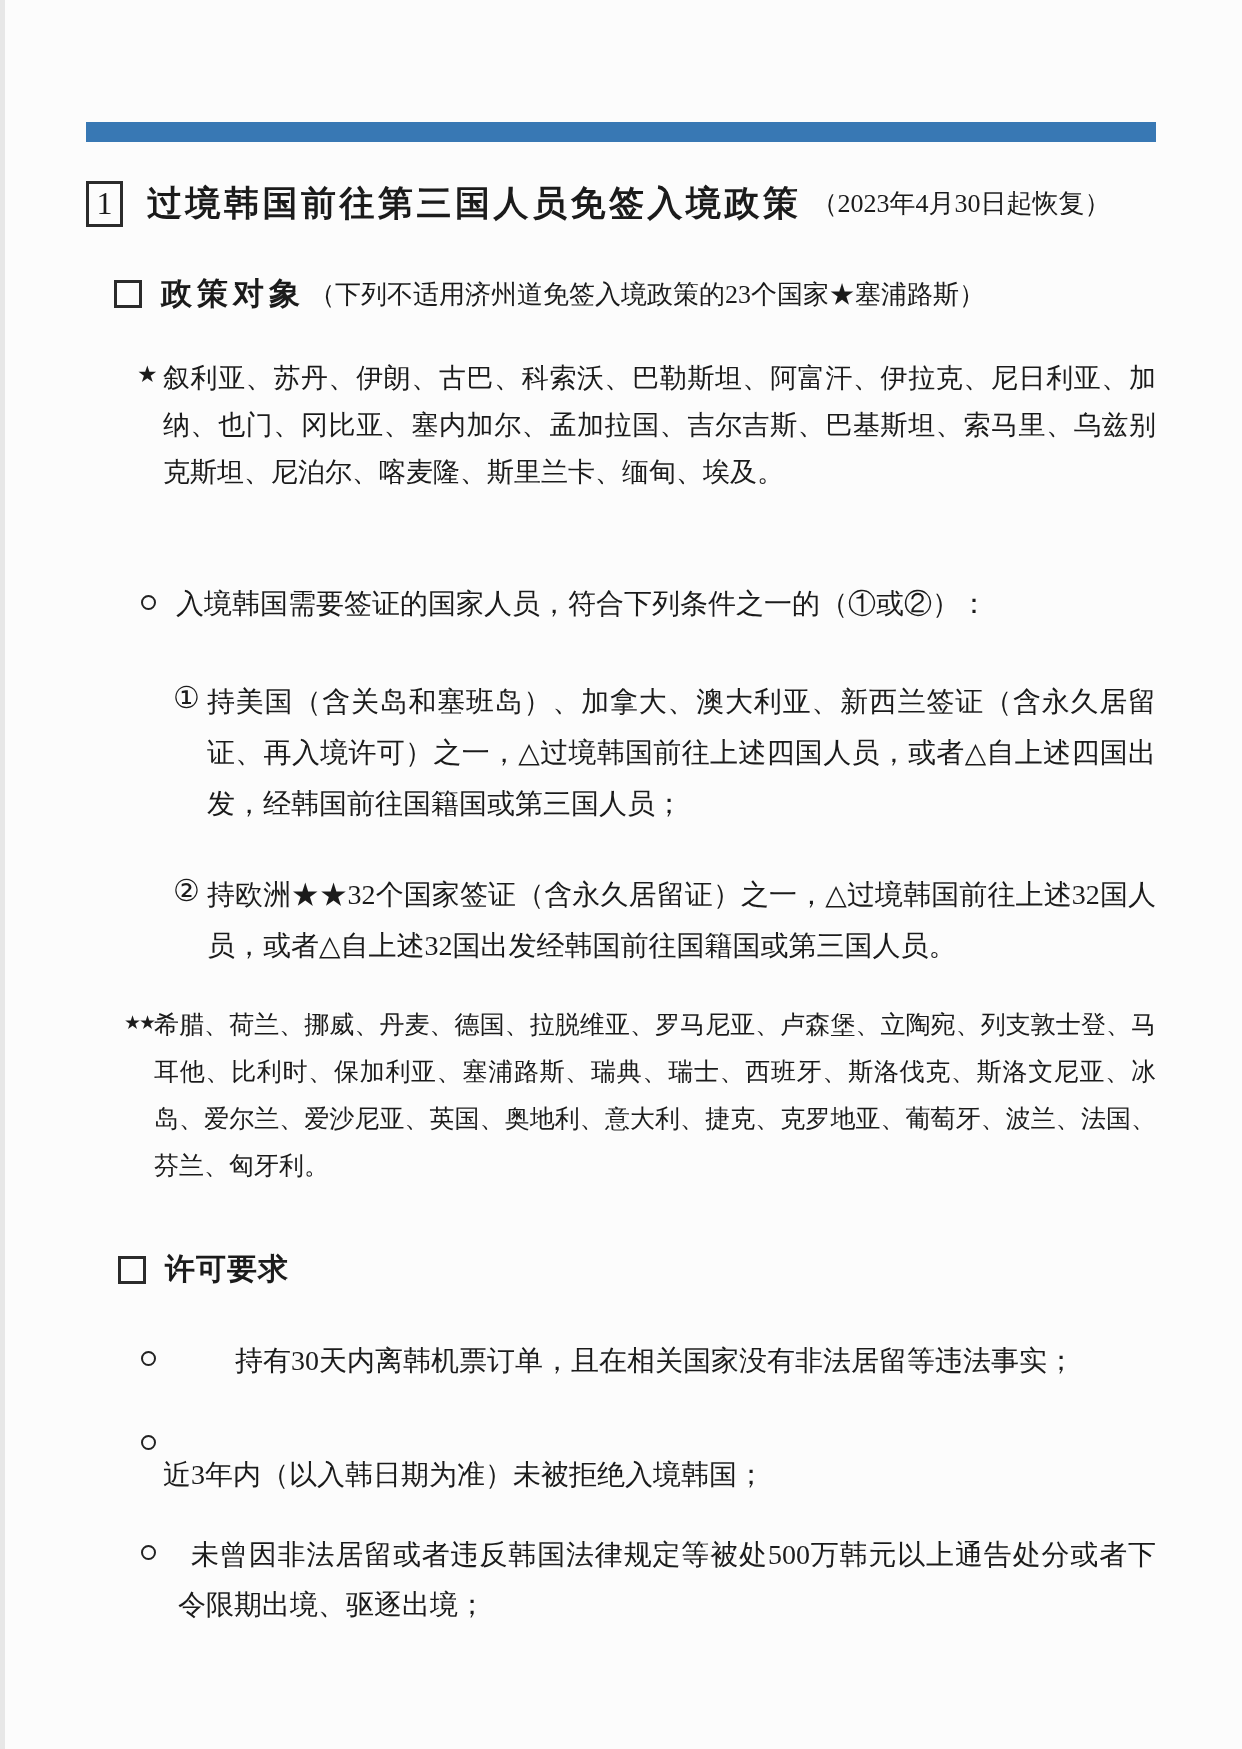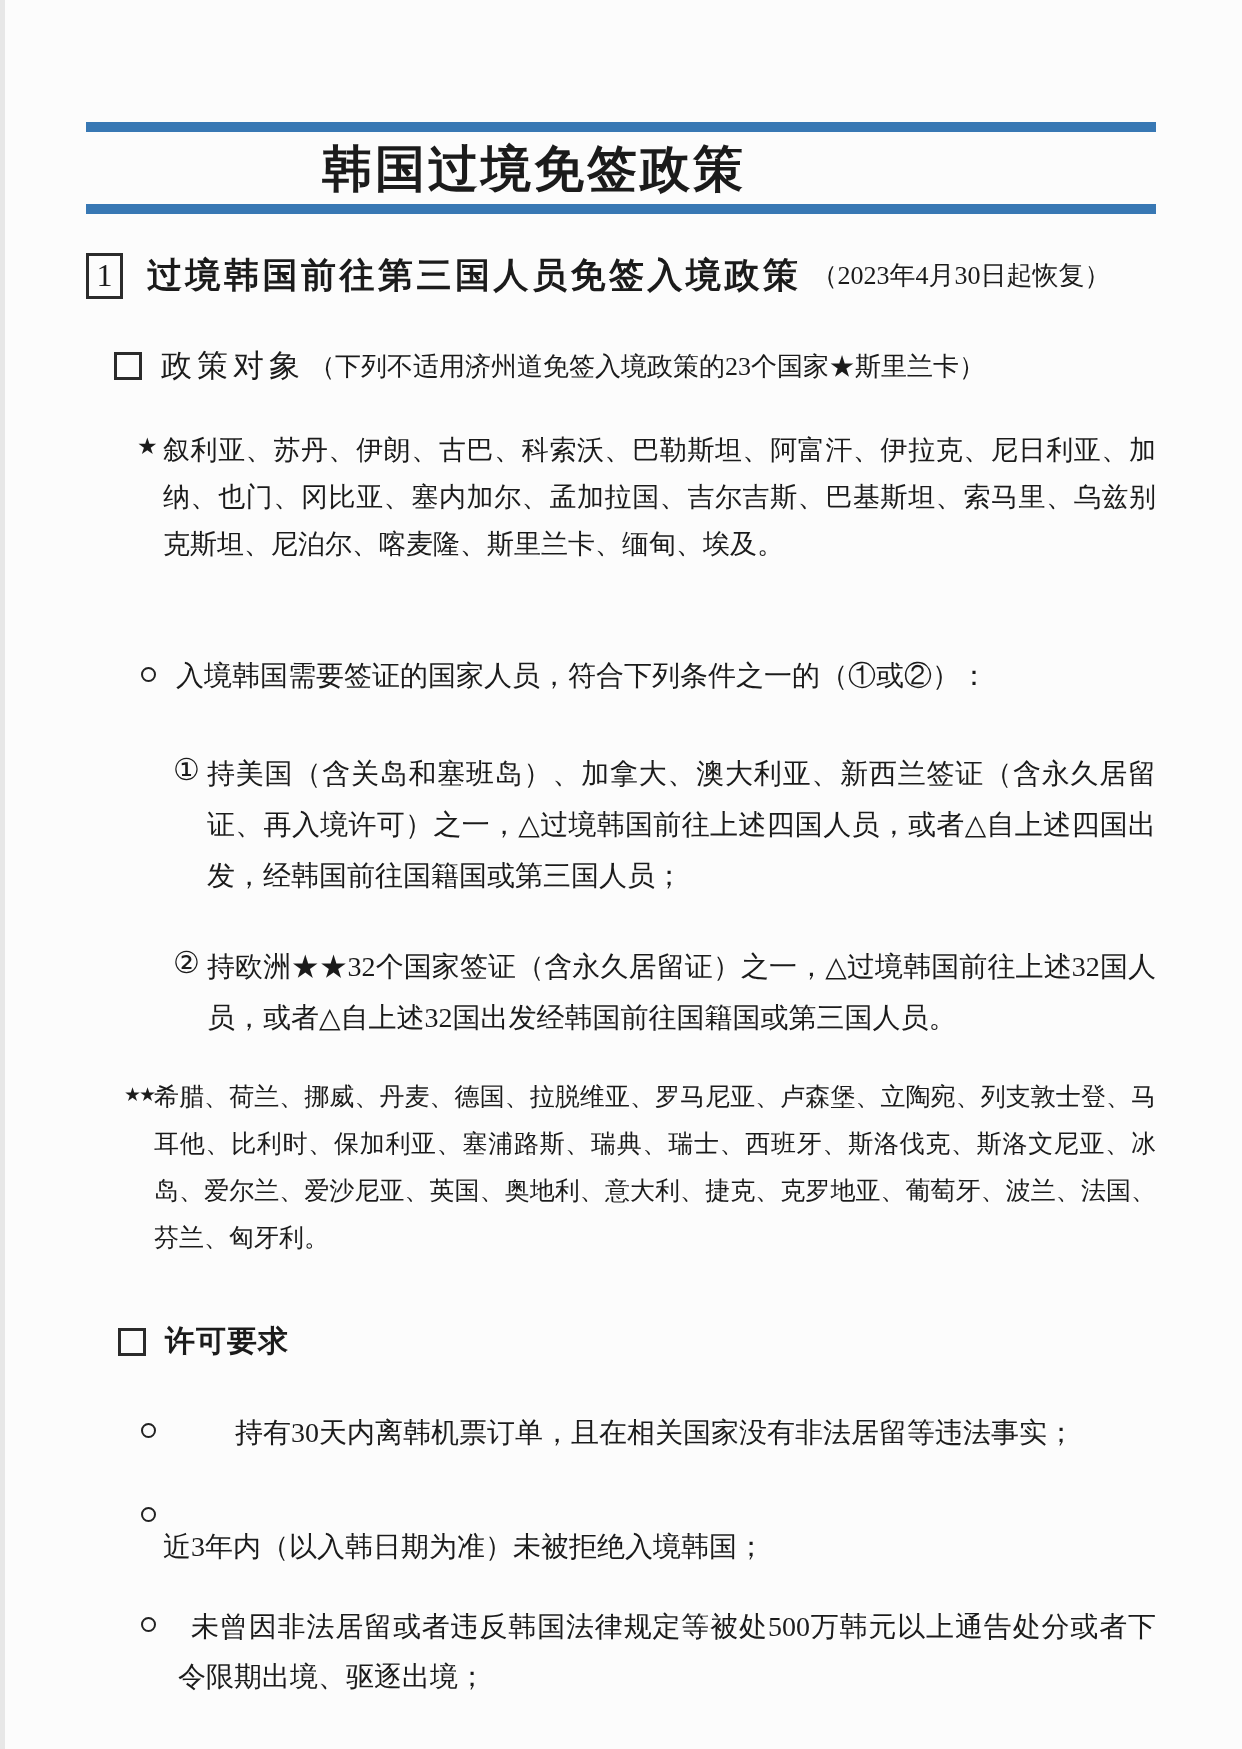--- a/index.html
+++ b/index.html
@@ -29,21 +29,21 @@
     font-size:32px; margin-right:24px;
   }
   .s1-main { font-size:35px; letter-spacing:3.5px;font-weight:bold; }
   .s1-note { font-size:26px; margin-left:10px; white-space:nowrap; }
 
   
   .block-heading { display:flex; align-items:center; }
   .policy-heading { margin-top:46px; margin-left:28px; }
   .req-heading { margin-top:60px; margin-left:32px; }
   .sq { width:28px; height:28px; border:3px solid #2b2b2b; flex:none; margin-right:19px; }
-  .bh-title { font-size:31px; font-weight:normal; letter-spacing:5px; white-space:nowrap;text-align:right; }
+  .bh-title { font-size:31px; font-weight:bold; letter-spacing:5px; white-space:nowrap;text-align:right; }
   .bh-title2 { font-size:30px; font-weight:bold; letter-spacing:1px; white-space:nowrap; }
   .bh-note { font-size:26px; margin-left:4px; white-space:nowrap; }
 
   
   .star-row { display:flex; margin-top:40px; margin-left:51px; }
   .star-marker { width:26px; flex:none; font-size:23px; padding-top:6px; }
   .star-text { flex:1; font-size:27px; line-height:47px; text-align:justify; }
 
   
   .intro-row { display:flex; margin-top:86px; margin-left:55px; }
@@ -76,34 +76,33 @@
 </style>
 </head>
 <body>
 
 <div class="edge-strip"></div>
 
 <div class="page">
 
   <div>
     <div class="bar" style="background: rgb(56, 120, 180);"></div>
-    <h1 class="doc-title">韩国过境免签政策</h1>
     <div class="bar" style="background: rgb(56, 120, 180);"></div>
   </div>
 
   <div class="s1">
     <span class="numbox">1</span>
     <span class="s1-main">过境韩国前往第三国人员免签入境政策</span>
     <span class="s1-note">（2023年4月30日起恢复）</span>
   </div>
 
   <div class="block-heading policy-heading">
     <span class="sq"></span>
     <span class="bh-title">政策对象</span>
-    <span class="bh-note">（下列不适用济州道免签入境政策的23个国家★斯里兰卡）</span>
+    <span class="bh-note">（下列不适用济州道免签入境政策的23个国家★塞浦路斯）</span>
   </div>
 
   <div class="star-row">
     <span class="star-marker">★</span>
     <p class="star-text">叙利亚、苏丹、伊朗、古巴、科索沃、巴勒斯坦、阿富汗、伊拉克、尼日利亚、加纳、也门、冈比亚、塞内加尔、孟加拉国、吉尔吉斯、巴基斯坦、索马里、乌兹别克斯坦、尼泊尔、喀麦隆、斯里兰卡、缅甸、埃及。</p>
   </div>
 
   <div class="intro-row">
     <span class="circle"></span>
     <p class="intro-text">入境韩国需要签证的国家人员，符合下列条件之一的（①或②）：</p>

